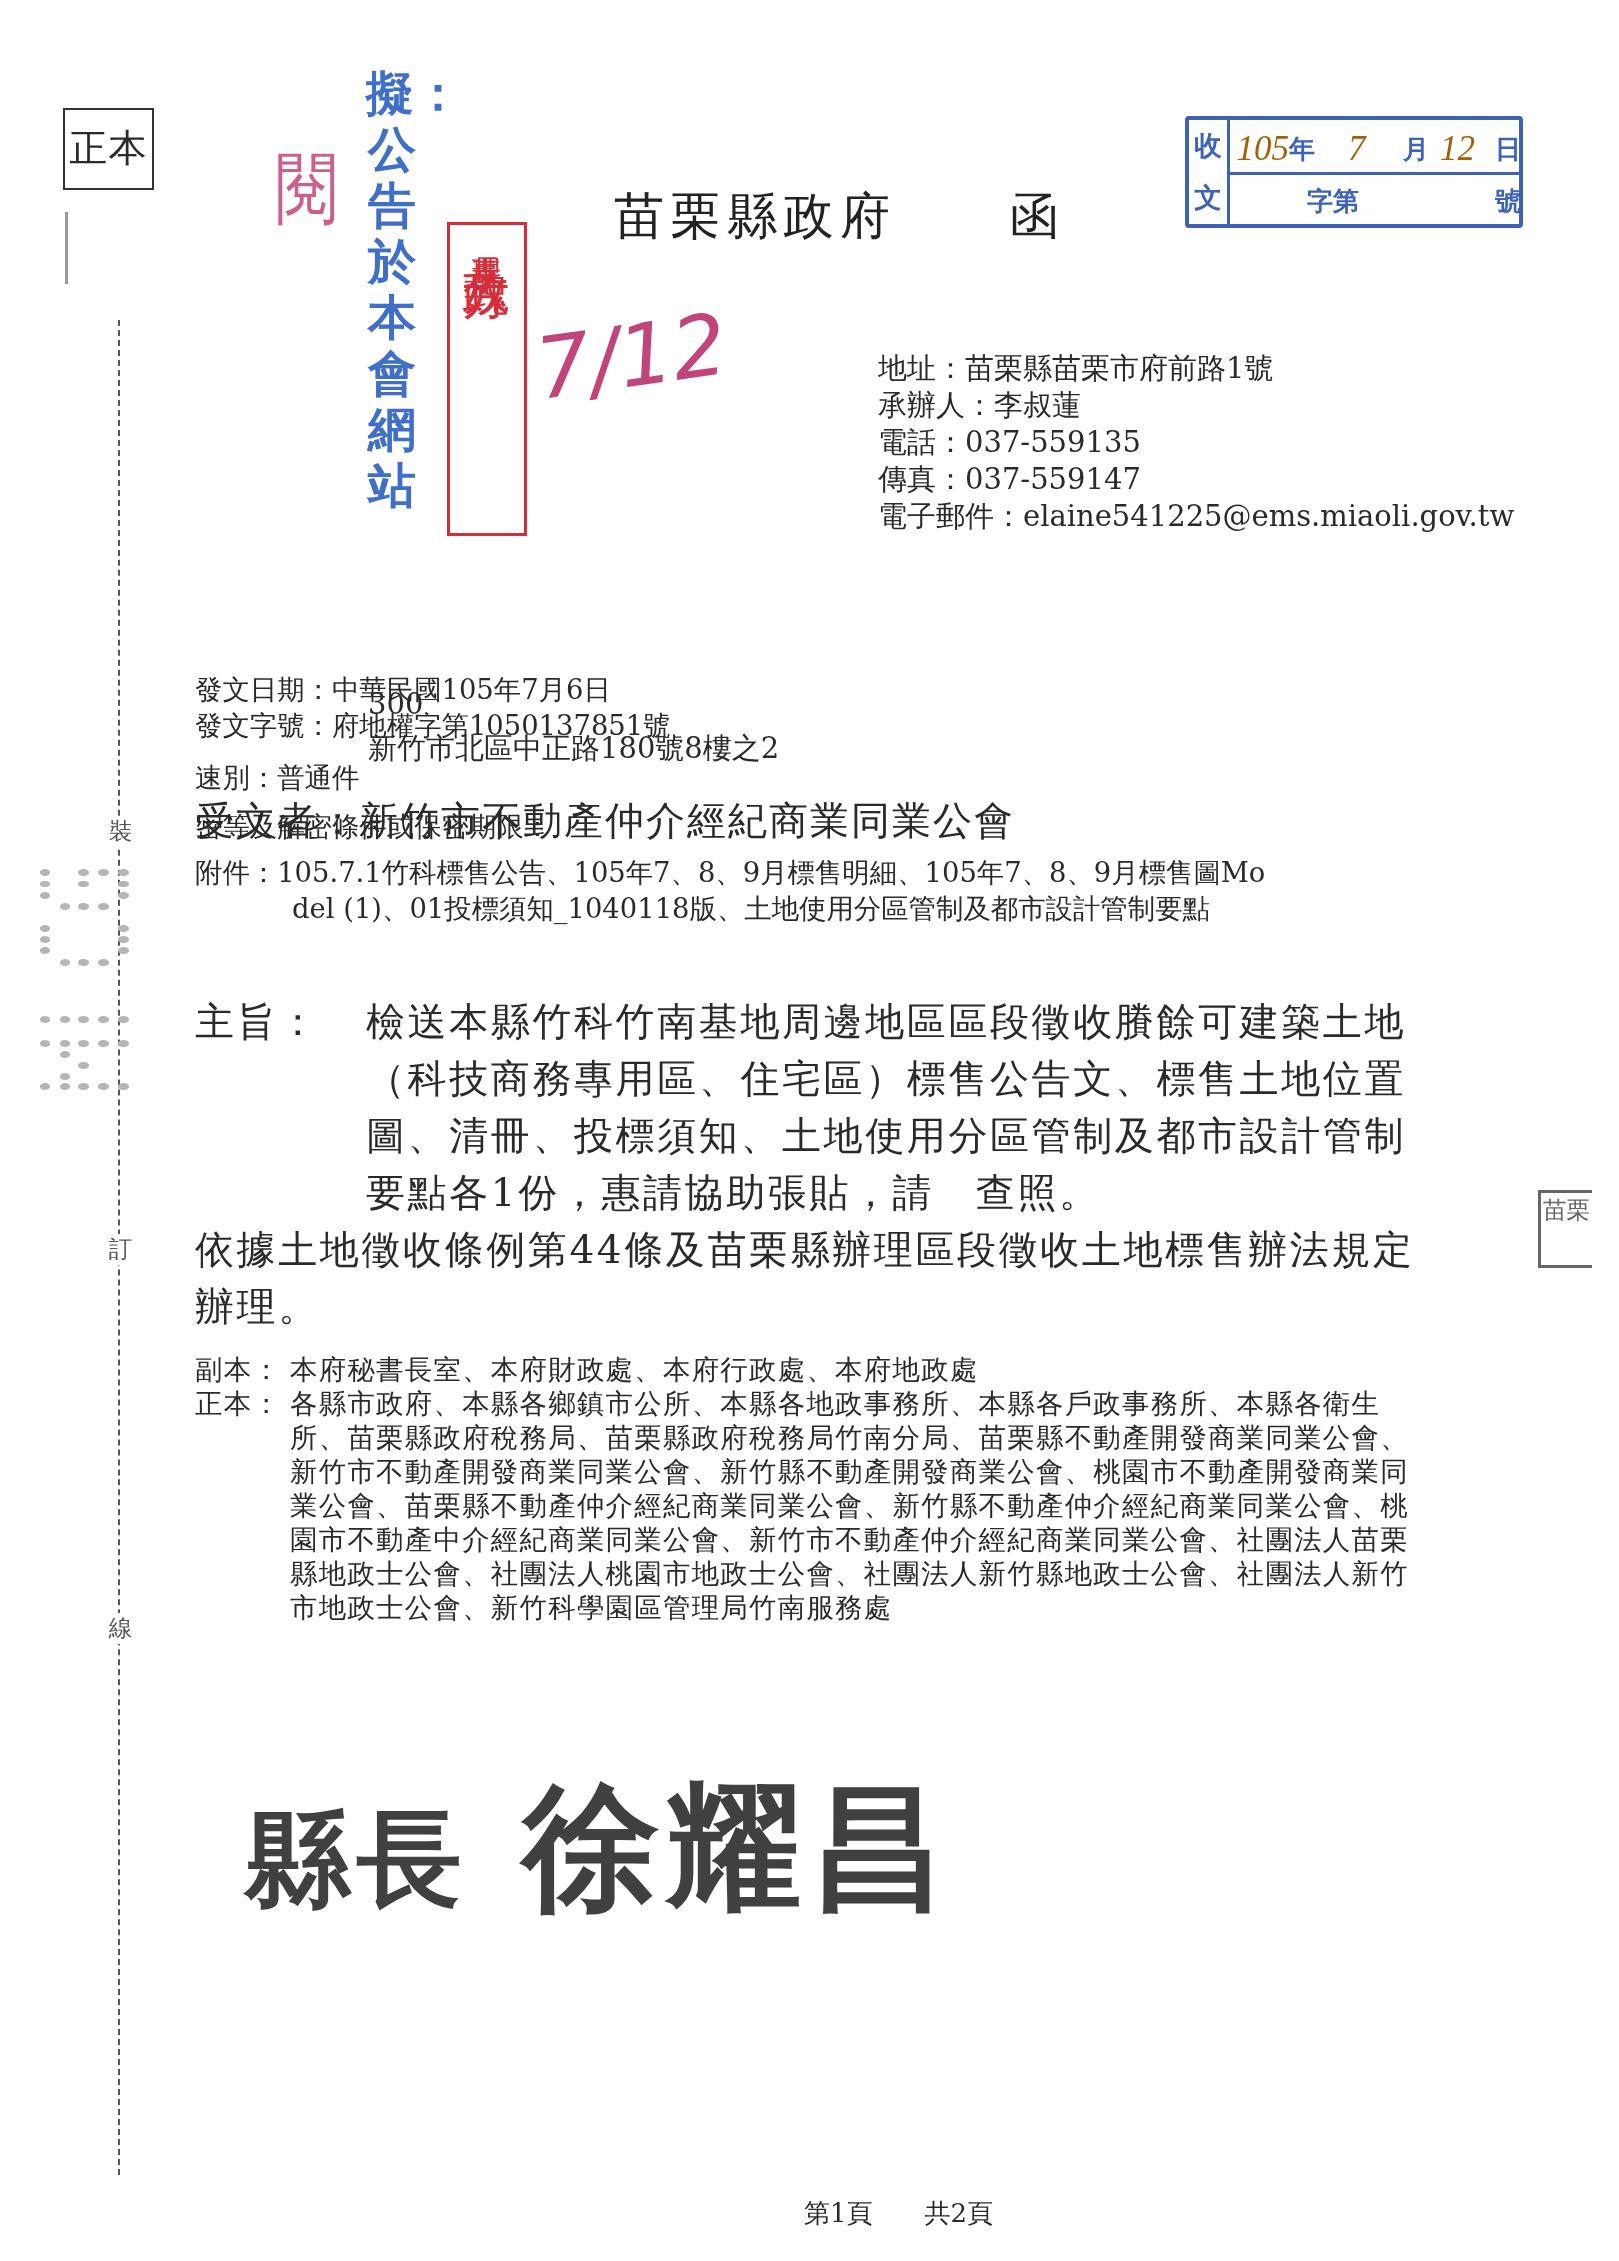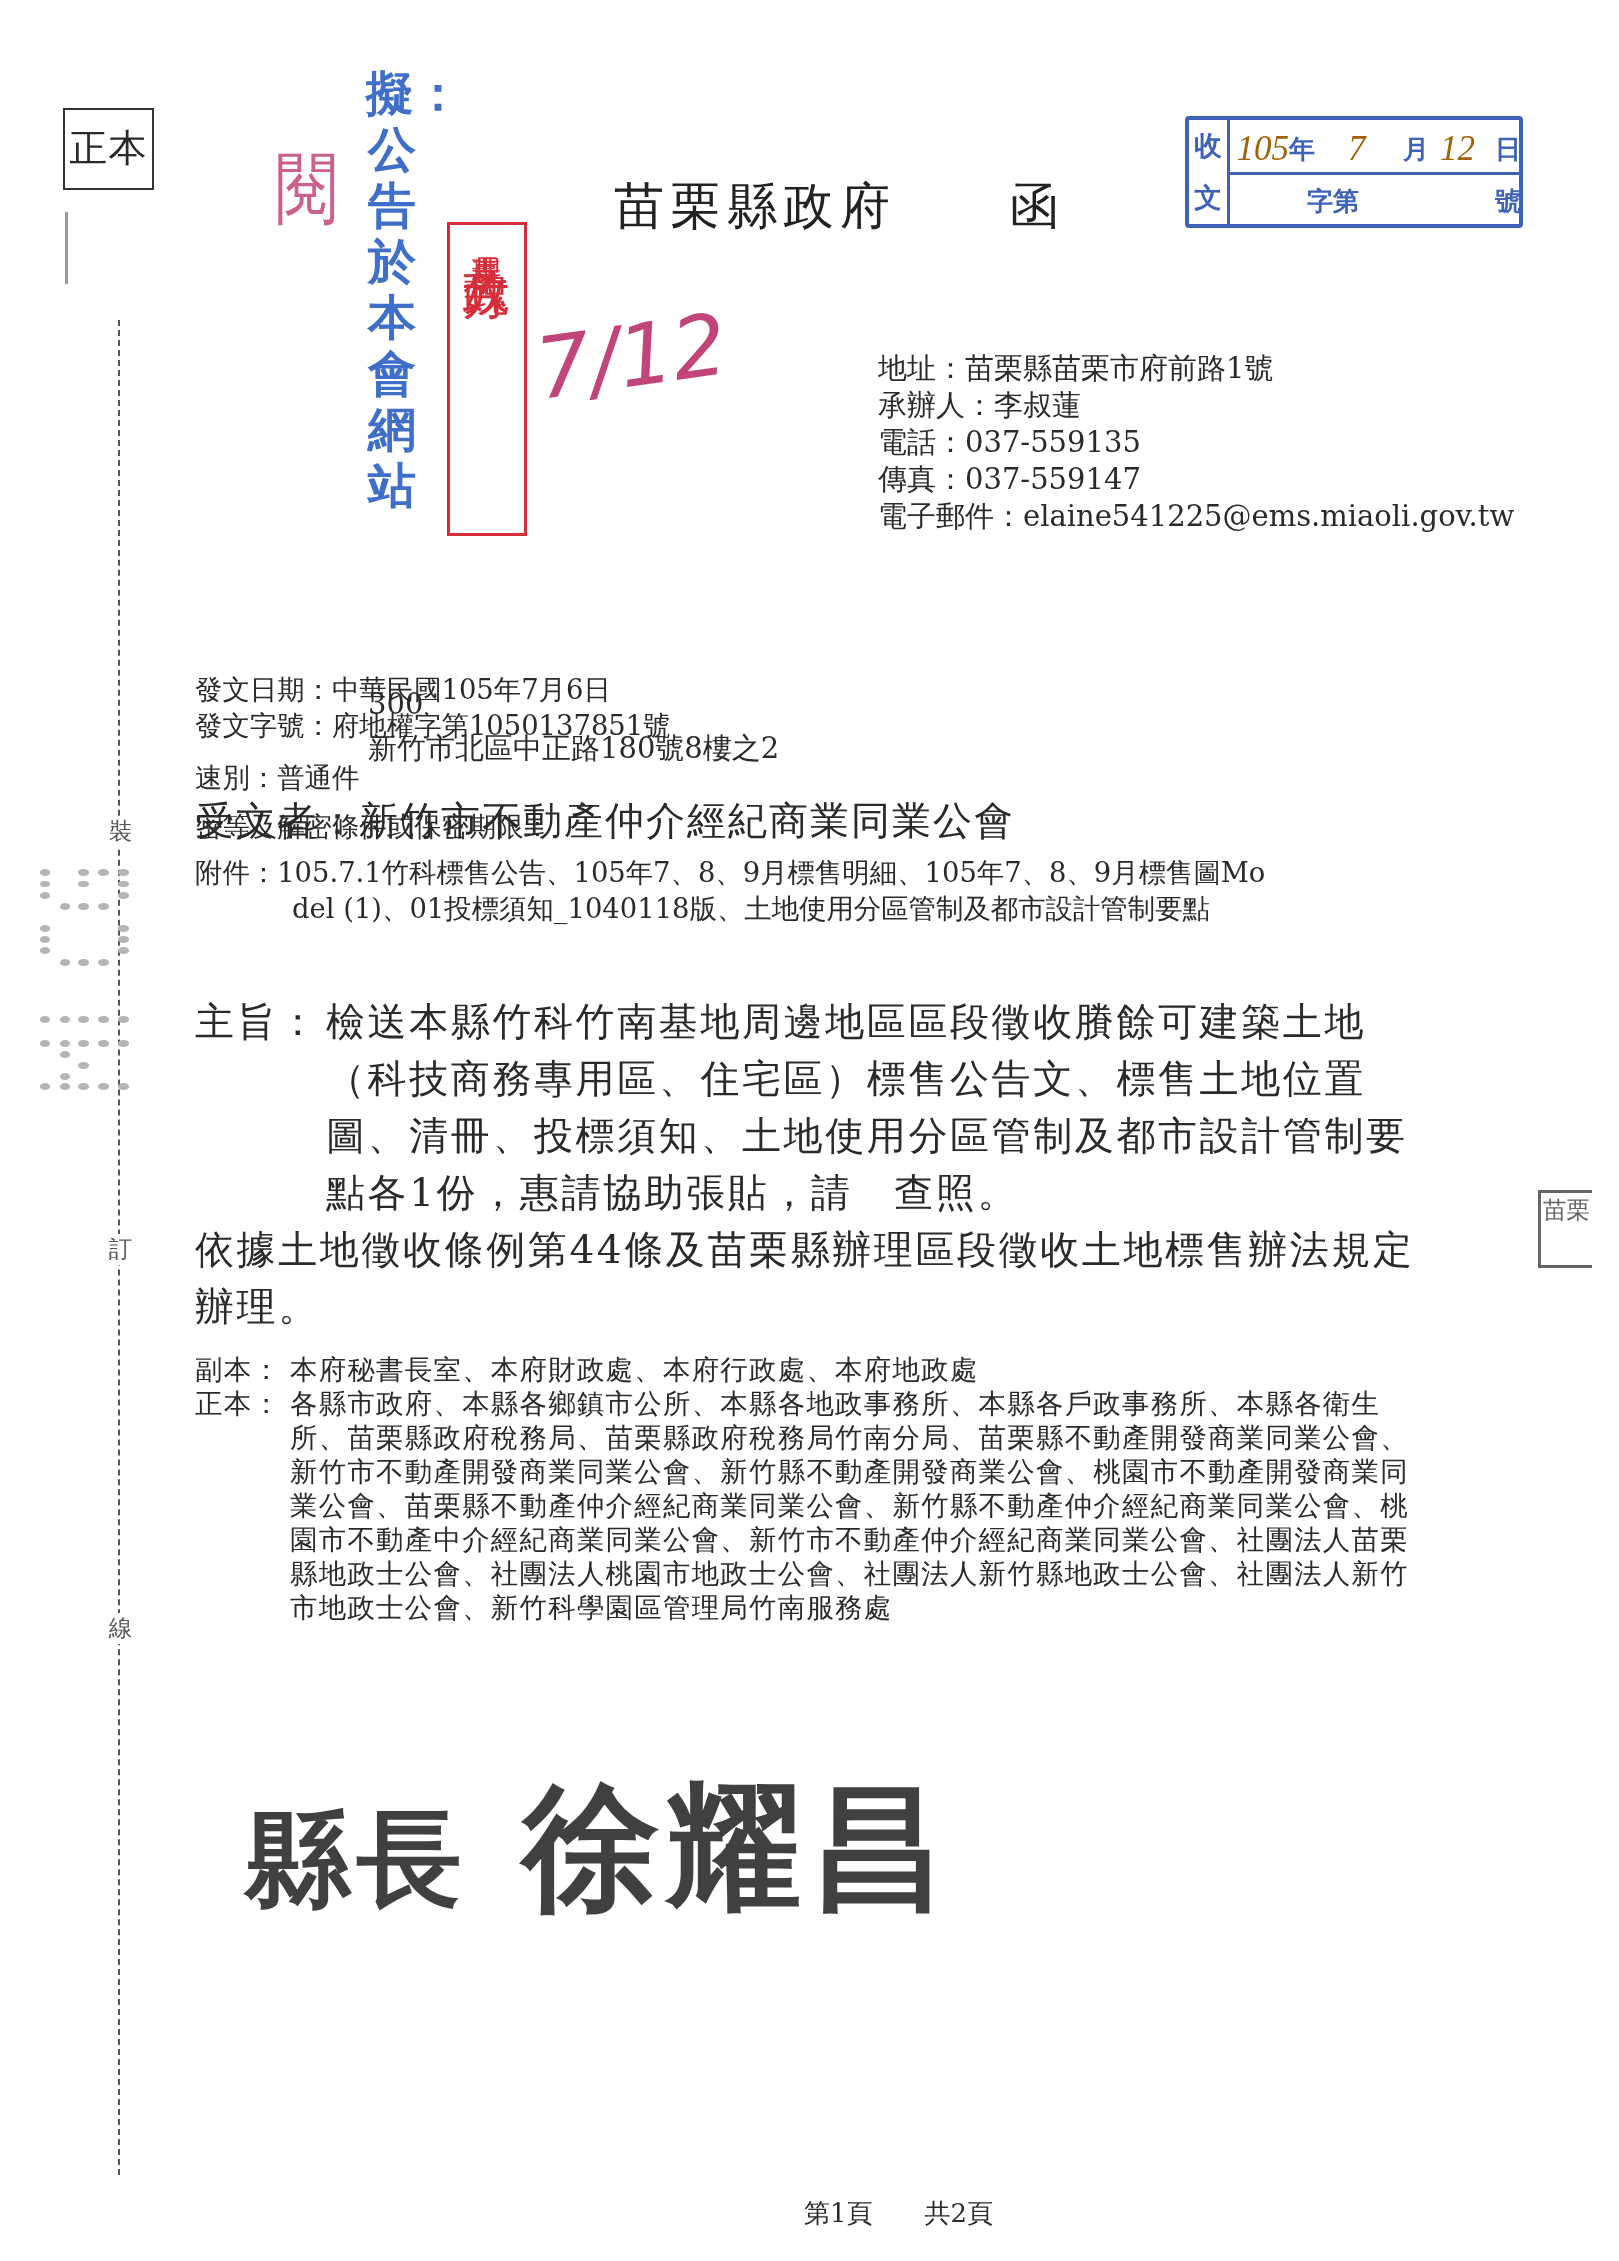--- a/index.html
+++ b/index.html
@@ -42,21 +42,21 @@
     display: flex; flex-direction: column; align-items: center; padding-top: 9.1px;
   }
   .red-seal .small { font-size: 29px; line-height: 34px; }
   .red-seal .large { font-size: 47px; line-height: 63px; }
   .hand-date {
     left: 536px; top: 307px; font-size: 85px; color: #c2457a;
     font-family: "DejaVu Sans", sans-serif; font-style: italic; transform: rotate(-8deg);
   }
 
   .doc-title {
-    left: 614px; top: 173px; font-size: 50px; letter-spacing: 6.5px; color: #222;
+    left: 614px; top: 183px; font-size: 50px; letter-spacing: 6.5px; color: #222;
     white-space: pre;
   }
 
   .recv-stamp {
     left: 1185px; top: 116px; width: 338px; height: 112px;
     border: 4.6px solid #3d62b8; box-sizing: border-box; border-radius: 3.9px;
     color: #3d62b8; font-weight: bold; font-family: "DejaVu Sans", sans-serif;
     display: flex;
   }
   .recv-stamp .left {
@@ -79,21 +79,21 @@
   .zip { left: 368px; top: 687px; font-size: 29px; }
   .recv-addr { left: 368px; top: 729px; font-size: 29px; }
   .recipient { left: 195px; top: 794px; font-size: 39px; letter-spacing: 2px; }
 
   .meta { left: 195px; font-size: 27.4px; line-height: 33px; white-space: nowrap; }
   .meta .indent { padding-left: 97px; }
 
   .subject {
     left: 195px; top: 993px; width: 1241px; font-size: 39px; line-height: 57px; letter-spacing: 2.6px;
   }
-  .subject .row { display: flex; }
+  .subject .row { display: flex; gap: 40px; }
   .subject .lbl { width: 131px; flex: none; white-space: nowrap; }
   .subject .body { flex: 1; }
 
   .dist {
     left: 195px; top: 1353px; width: 1228px; font-size: 27.4px; line-height: 34px; letter-spacing: 1.3px;
   }
   .dist .row { display: flex; }
   .dist .lbl { width: 95px; flex: none; white-space: nowrap; }
   .dist .body { flex: 1; }
 

